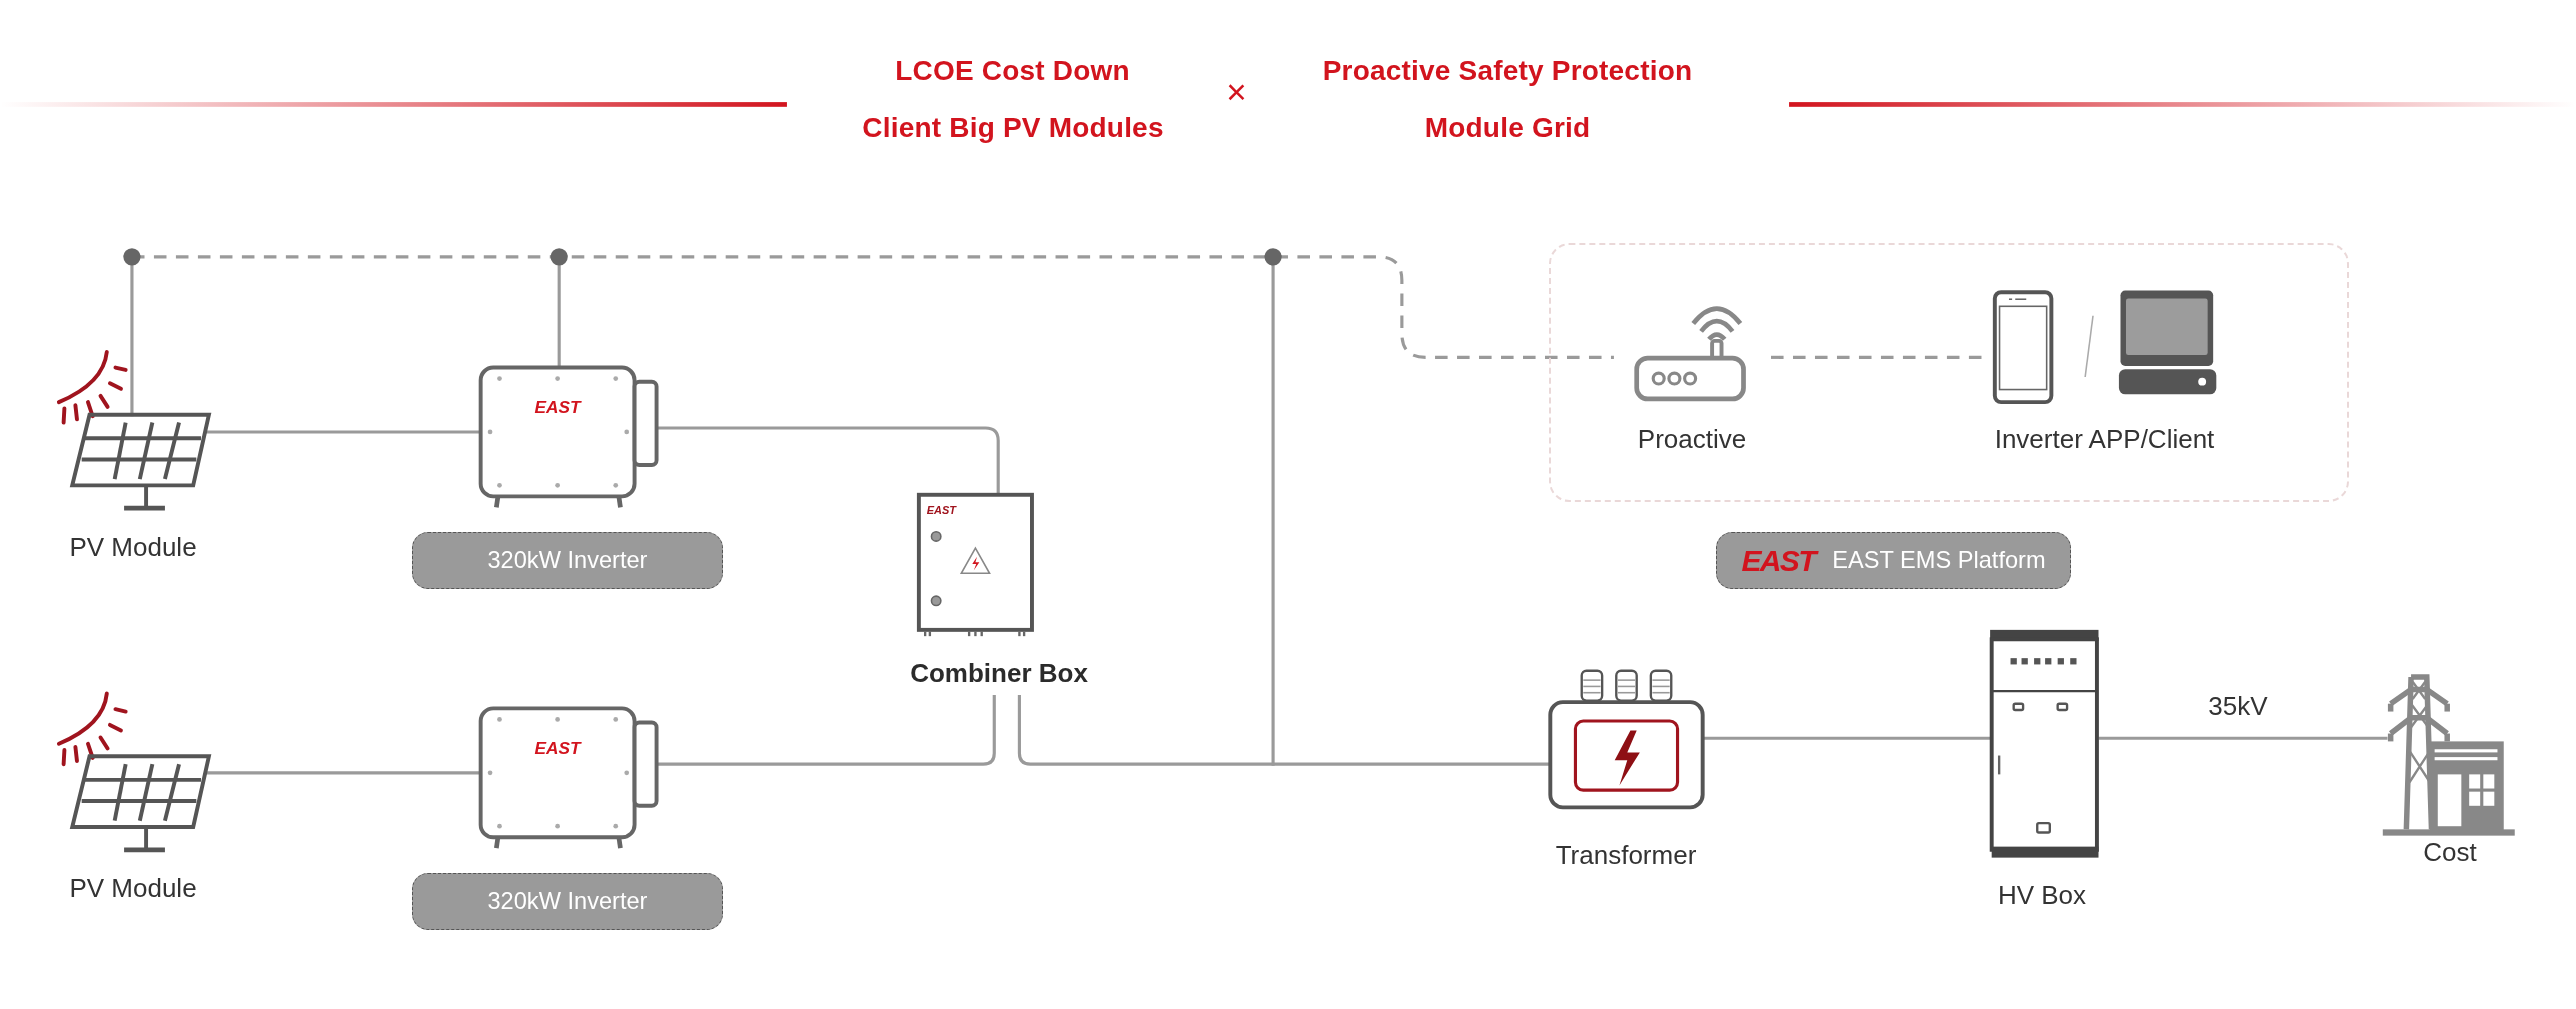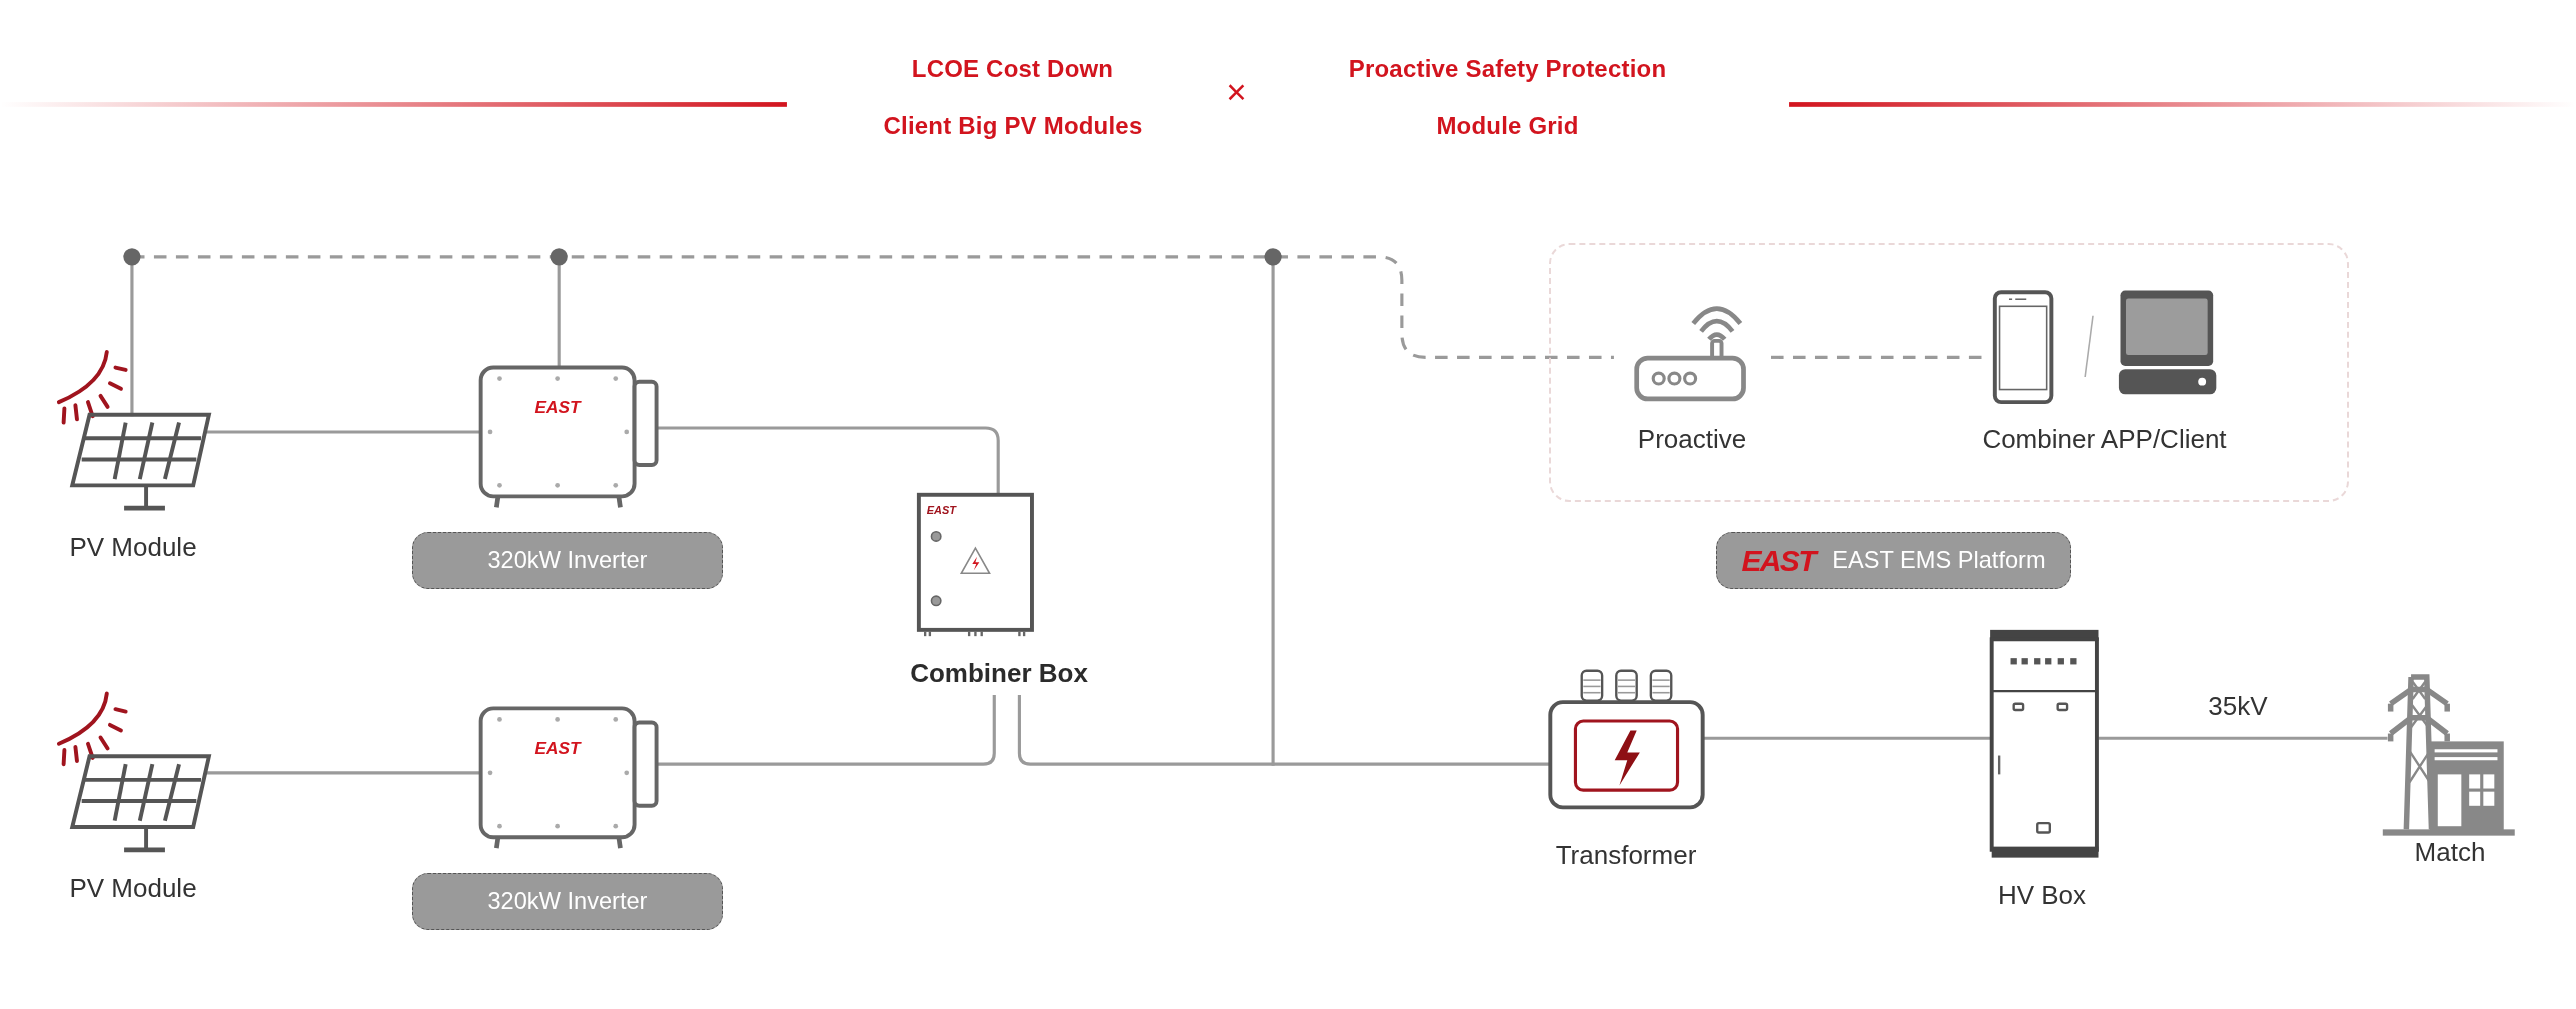--- a/index.html
+++ b/index.html
@@ -1,19 +1,19 @@
 <!DOCTYPE html>
 <html style="font-size:12.6px"><head>
 <meta charset="utf-8">
 <style>
   html, body { margin: 0; padding: 0; background: #ffffff; }
   body { width: 2576px; height: 1010px; position: relative; overflow: hidden;
          font-family: "Liberation Sans", "DejaVu Sans", sans-serif; }
   #canvas { position: absolute; left: 0; top: 0; }
-  .headline { position: absolute; color: #d2141e; font-size: 24px; font-weight: bold;
+  .headline { position: absolute; color: #d2141e; font-size: 28px; font-weight: bold;
               text-align: center; white-space: nowrap; letter-spacing: 0.2px; }
   .times { position: absolute; color: #d2141e; font-size: 35px; left: 1221px; top: 72px; width: 31px; text-align: center; }
   .label { position: absolute; color: #333333; font-size: 26px; white-space: nowrap; text-align: center; }
   .label.bold { font-weight: bold; color: #2b2b2b; }
   .tag { position: absolute; background: #9a9a9a; border: 1.6px dashed #555; border-radius: 16px;
          color: #ffffff; font-size: 23.6px; display: flex; align-items: center; justify-content: center;
          box-sizing: border-box; white-space: nowrap; }
   .tag .logo { color: #d2141e; font-weight: bold; font-style: italic; font-size: 30px; margin-right: 17.3px;
                letter-spacing: -1.6px; }
   .ems-box { position: absolute; left: 1549px; top: 243px; width: 800px; height: 259px;
@@ -259,22 +259,22 @@
 <div class="label" style="left:39px; top:532px; width:188px;">PV Module</div>
 <div class="label" style="left:39px; top:873px; width:188px;">PV Module</div>
 <div class="tag" style="left:412px; top:532px; width:311px; height:57px;">
   <span>320kW Inverter</span>
 </div>
 <div class="tag" style="left:412px; top:873px; width:311px; height:57px;">
   <span>320kW Inverter</span>
 </div>
 <div class="label bold" style="left:872px; top:658px; width:254px;">Combiner Box</div>
 <div class="label" style="left:1594px; top:424px; width:196px;">Proactive</div>
-<div class="label" style="left:1963px; top:424px; width:283px;">Combiner APP/Client</div>
+<div class="label" style="left:1963px; top:424px; width:283px;">Inverter APP/Client</div>
 <div class="tag" style="left:1716px; top:532px; width:355px; height:57px;">
   <span class="logo">EAST</span>
   <span>EAST EMS Platform</span>
 </div>
 <div class="label" style="left:1524px; top:840px; width:204px;">Transformer</div>
 <div class="label" style="left:1948px; top:880px; width:188px;">HV Box</div>
 <div class="label" style="left:2191px; top:691px; width:94px;">35kV</div>
-<div class="label" style="left:2403px; top:837px; width:94px;">Match</div>
+<div class="label" style="left:2403px; top:837px; width:94px;">Cost</div>
 
 
 </body></html>

